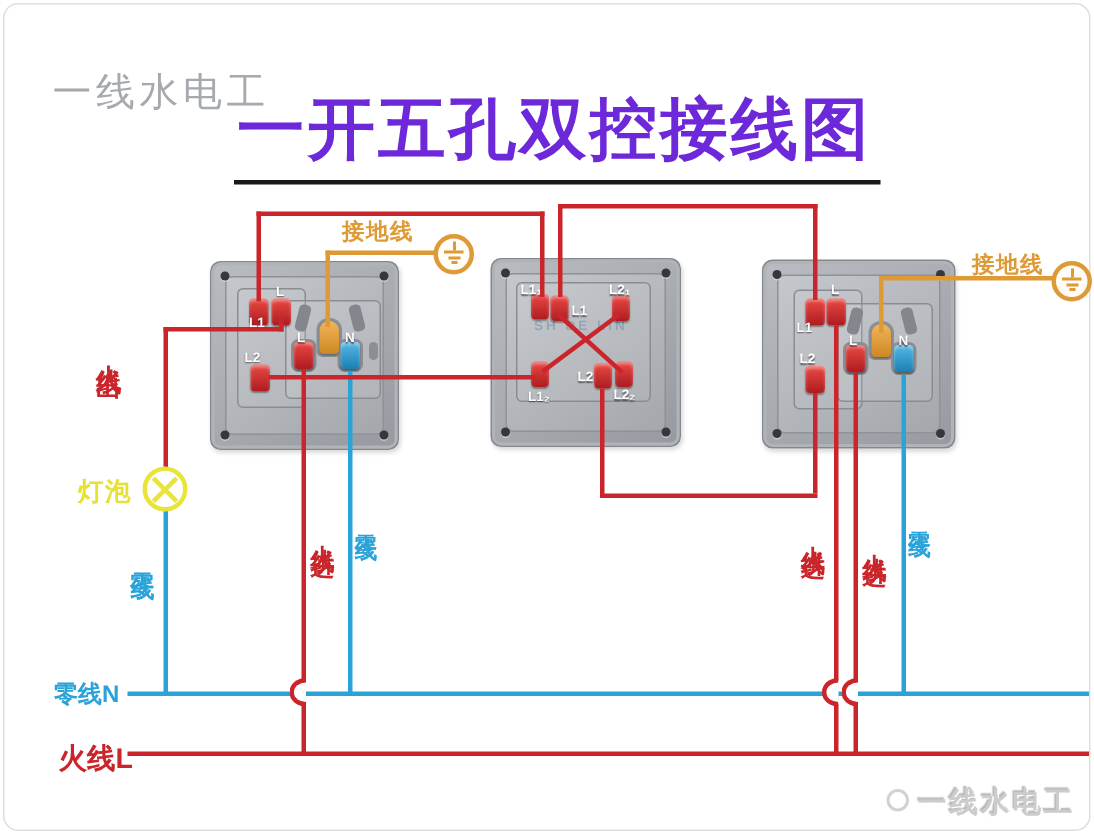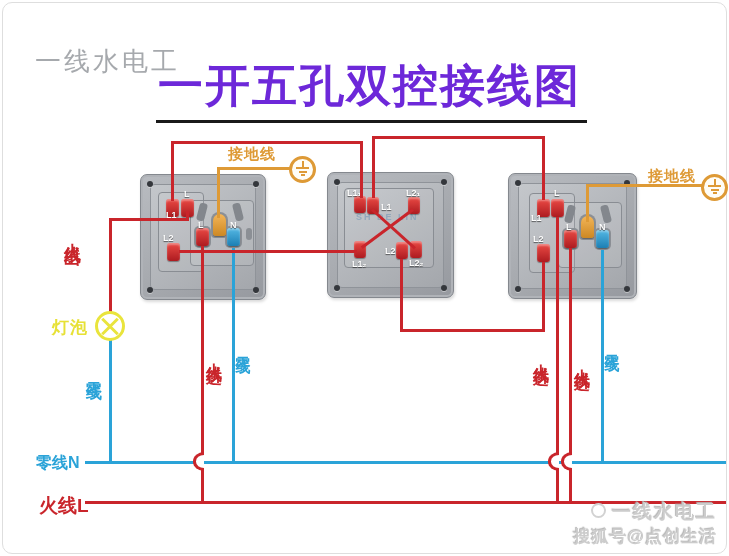--- a/index.html
+++ b/index.html
@@ -211,14 +211,13 @@
 <div class="abs lbl-red vtext" style="left:206px;top:350px;font-size:16px;">火线进</div>
 <div class="abs lbl-blue vtext" style="left:236px;top:344px;font-size:15px;">零线</div>
 <div class="abs lbl-red vtext" style="left:533px;top:351px;font-size:16px;">火线进</div>
 <div class="abs lbl-red vtext" style="left:574px;top:356px;font-size:16px;">火线进</div>
 <div class="abs lbl-blue vtext" style="left:605px;top:342px;font-size:15px;">零线</div>
 <div class="abs lbl-blue" style="left:36px;top:453px;font-size:16px;">零线N</div>
 <div class="abs lbl-red" style="left:39px;top:493px;font-size:19px;">火线L</div>
 
 <div class="footer">
   <div class="l1"><span class="logo-dot"></span><span>一线水电工</span></div>
-  <div class="l2">搜狐号@点创生活</div>
 </div>
 
 </body></html>

